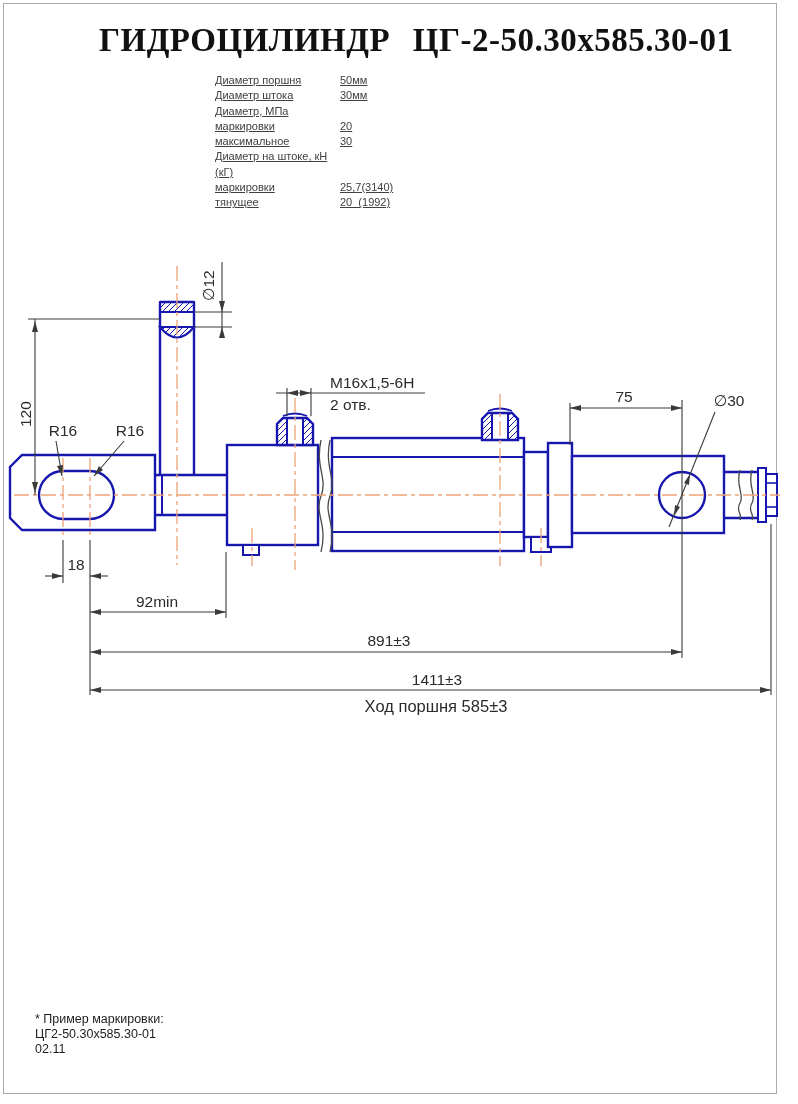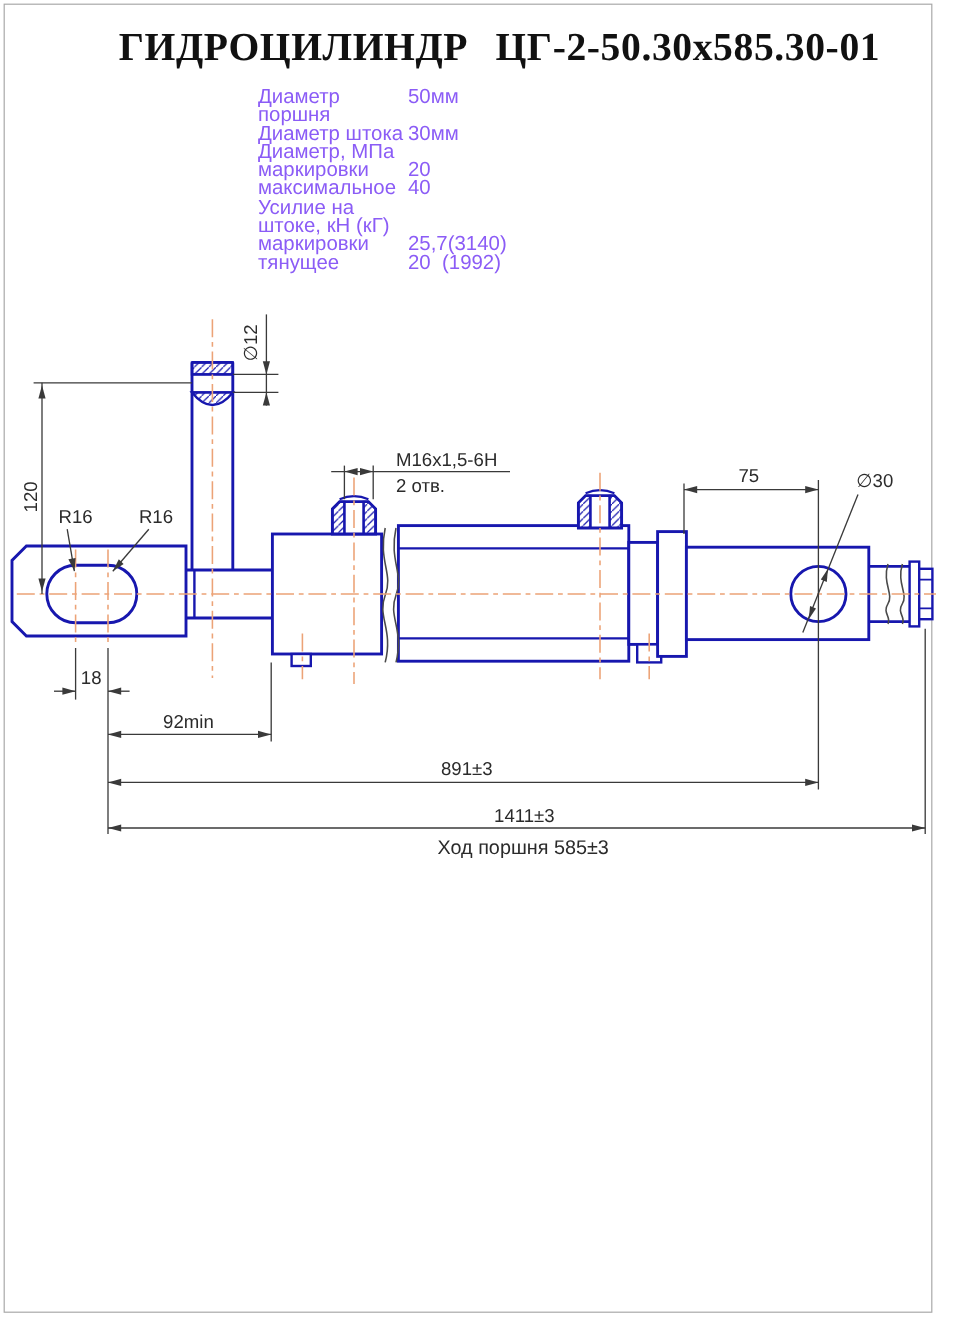--- a/index.html
+++ b/index.html
@@ -3,21 +3,21 @@
 <meta charset="utf-8">
 <style>
   html,body{margin:0;padding:0;background:#fff;}
   #stage{position:relative;width:798px;height:1104px;background:#ffffff;overflow:hidden;
          font-family:"Liberation Sans",sans-serif;}
   #page-frame{position:absolute;left:3px;top:3px;width:774px;height:1091px;
               border:1.5px solid #a9a9a9;box-sizing:border-box;}
   #doc-title{position:absolute;left:99px;top:22px;width:600px;text-align:center;
              font-family:"Liberation Serif",serif;font-weight:bold;font-size:33px;
              color:#111;word-spacing:14px;letter-spacing:.5px;white-space:nowrap;}
-  #specs{position:absolute;left:215px;top:73px;font-size:17px;color:#8b5cf6;line-height:15.3px;}
+  #specs{position:absolute;left:215px;top:73px;font-size:11px;color:#404040;line-height:15.3px;text-decoration:underline;}
   .spec-row{display:flex;}
   .spec-label{width:125px;}
   .spec-value{white-space:pre;}
   #footer-note{position:absolute;left:35px;top:1012px;font-size:12.5px;color:#1d1d1d;line-height:15px;}
   svg{position:absolute;left:0;top:0;}
   text{font-family:"Liberation Sans",sans-serif;fill:#2b2b2b;}
   .dimtxt{font-size:15.5px;}
   .dimtxt-lg{font-size:16.5px;}
 </style>
 </head>
@@ -40,24 +40,24 @@
     <div class="spec-row">
       <span class="spec-label">Диаметр, МПа</span>
       <span class="spec-value"></span>
     </div>
     <div class="spec-row">
       <span class="spec-label">маркировки</span>
       <span class="spec-value">20</span>
     </div>
     <div class="spec-row">
       <span class="spec-label">максимальное</span>
-      <span class="spec-value">40</span>
-    </div>
-    <div class="spec-row">
-      <span class="spec-label">Усилие на штоке, кН (кГ)</span>
+      <span class="spec-value">30</span>
+    </div>
+    <div class="spec-row">
+      <span class="spec-label">Диаметр на штоке, кН (кГ)</span>
       <span class="spec-value"></span>
     </div>
     <div class="spec-row">
       <span class="spec-label">маркировки</span>
       <span class="spec-value">25,7(3140)</span>
     </div>
     <div class="spec-row">
       <span class="spec-label">тянущее</span>
       <span class="spec-value">20  (1992)</span>
     </div>
@@ -227,13 +227,18 @@
     <text class="dimtxt" x="330" y="410">2 отв.</text>
     <text class="dimtxt" x="624" y="402" text-anchor="middle">75</text>
     <text class="dimtxt" x="729" y="406" text-anchor="middle">∅30</text>
     <text class="dimtxt" x="76" y="570" text-anchor="middle">18</text>
     <text class="dimtxt" x="157" y="607" text-anchor="middle">92min</text>
     <text class="dimtxt" x="389" y="646" text-anchor="middle">891±3</text>
     <text class="dimtxt" x="437" y="685" text-anchor="middle">1411±3</text>
     <text class="dimtxt-lg" x="436" y="712" text-anchor="middle">Ход поршня 585±3</text>
   </svg>
 
+  <div id="footer-note">
+    <div>* Пример маркировки:</div>
+    <div>ЦГ2-50.30х585.30-01</div>
+    <div>02.11</div>
+  </div>
 </div>
 
 </body></html>

